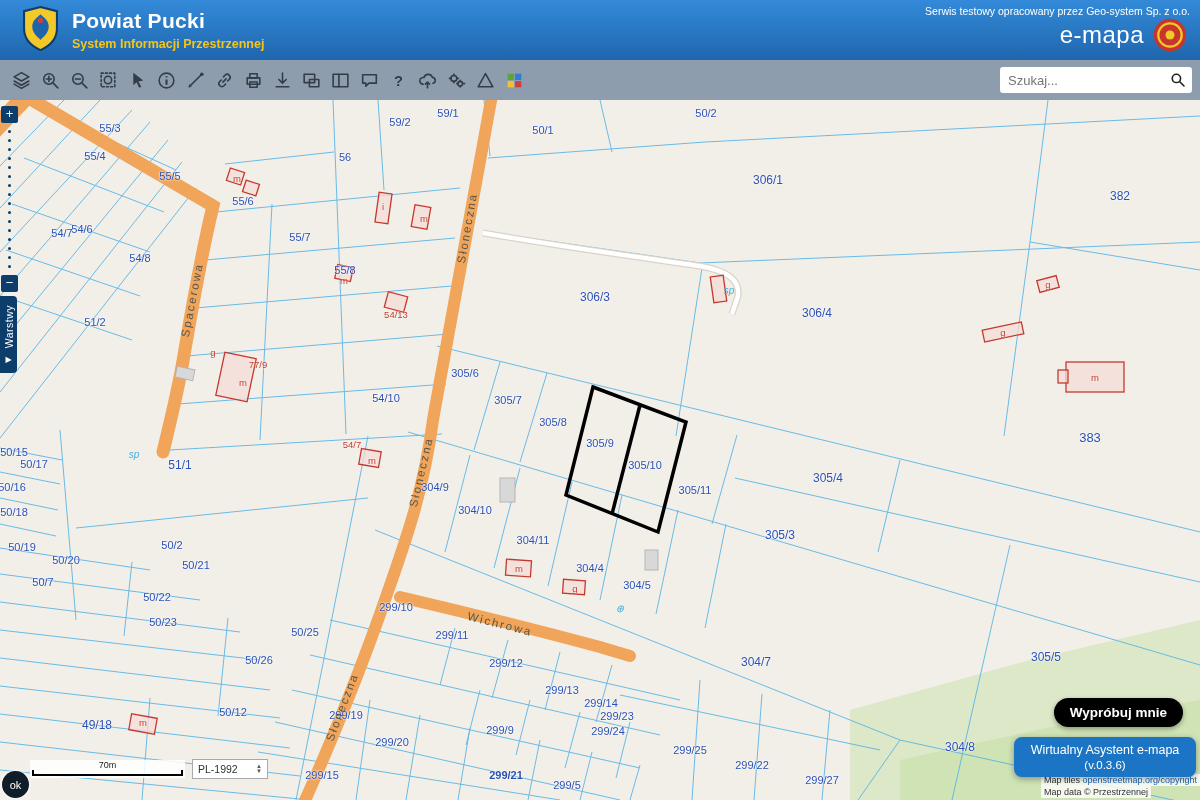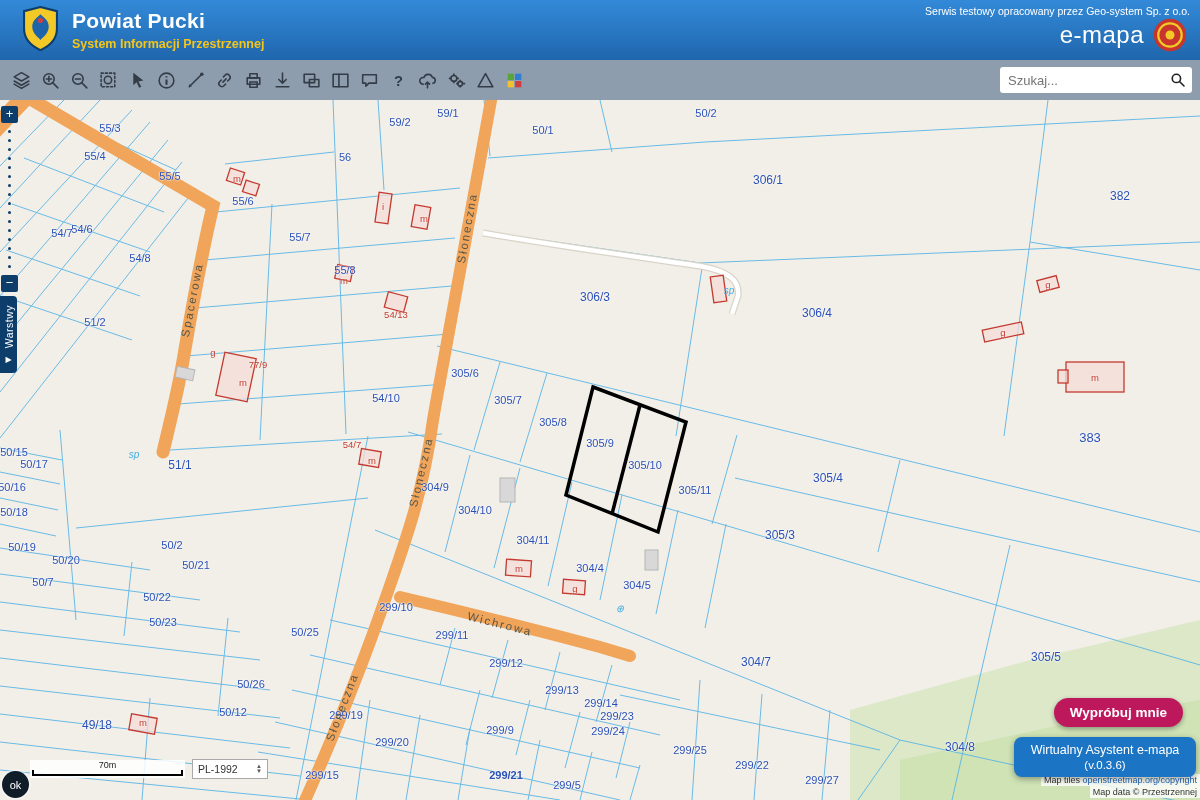--- a/index.html
+++ b/index.html
@@ -54,21 +54,21 @@
     text-align:center;cursor:pointer;border-radius:2px}
   .zdots{display:flex;flex-direction:column;gap:6px;padding:7px 0;cursor:pointer}
   .zdot{width:3px;height:3px;border-radius:50%;background:#0d3d6b}
   .layers-tab{position:absolute;left:0;top:196px;width:17px;background:#0d3d6b;
     border-radius:0 4px 4px 0;color:#fff;display:flex;flex-direction:column;align-items:center;
     padding:9px 0;gap:7px;cursor:pointer;z-index:5}
   .layers-label{writing-mode:vertical-rl;transform:rotate(180deg);font-size:10.5px;letter-spacing:.5px}
   .layers-arrow{font-size:8px}
 
   
-  .try-btn{position:absolute;right:17px;top:598px;background:#be185d;color:#fff;font-size:13.5px;
+  .try-btn{position:absolute;right:17px;top:598px;background:#000000;color:#fff;font-size:13.5px;
     font-weight:bold;padding:7px 16px;border-radius:16px;box-shadow:0 2px 5px rgba(0,0,0,.35);
     cursor:pointer;z-index:6}
   .assist{position:absolute;right:4px;top:637px;width:182px;background:#1c75c4;color:#fff;
     text-align:center;padding:6px 4px;border-radius:8px;box-shadow:0 2px 6px rgba(0,0,0,.35);
     cursor:pointer;z-index:6}
   .assist .l1{font-size:12.5px}
   .assist .l2{font-size:11.5px;margin-top:2px}
 
   
   .scalebar{position:absolute;left:30px;top:660px;width:155px;height:18px;
@@ -78,21 +78,21 @@
   .crs{position:absolute;left:192px;top:659px;width:76px;height:20px;background:#fff;
     border:1px solid #a9a9a9;font-size:10.5px;color:#333;display:flex;align-items:center;
     justify-content:space-between;padding:0 5px;cursor:pointer;z-index:6}
   .crs .arrows{display:flex;flex-direction:column;font-size:6px;line-height:5px;color:#555}
   .coords{position:absolute;left:30px;top:681px;height:17px;background:#000;color:#fff;
     font-size:9.5px;font-weight:bold;display:flex;align-items:center;gap:12px;padding:0 9px;
     white-space:nowrap;z-index:6}
   .ok-btn{position:absolute;left:2px;top:671px;width:27px;height:27px;border-radius:50%;
     background:#101c28;color:#fff;font-size:11px;display:flex;align-items:center;
     justify-content:center;cursor:pointer;box-shadow:0 0 0 2px rgba(255,255,255,.35);z-index:7}
-  .attrib{position:absolute;right:0;top:674px;text-align:right;font-size:9px;color:#333;
+  .attrib{position:absolute;right:0;top:674px;font-size:9px;color:#333;
     line-height:12px;z-index:5}
   .attrib .bg{background:rgba(255,255,255,.78);padding:0 3px;display:inline-block}
   .alink{color:#2366b8;text-decoration:none;cursor:pointer}
 </style>
 </head>
 <body>
 
 <div class="app">
 
   <div class="header">
@@ -362,21 +362,21 @@
         <div class="plabel" style="left: 66px; top: 460px;">50/20</div>
         <div class="plabel" style="left: 196px; top: 465px;">50/21</div>
         <div class="plabel" style="left: 590px; top: 468px;">304/4</div>
         <div class="plabel" style="left: 43px; top: 482px;">50/7</div>
         <div class="plabel" style="left: 637px; top: 485px;">304/5</div>
         <div class="plabel" style="left: 157px; top: 497px;">50/22</div>
         <div class="plabel" style="left: 396px; top: 507px;">299/10</div>
         <div class="plabel" style="left: 163px; top: 522px;">50/23</div>
         <div class="plabel" style="left: 257px; top: 532px; margin-left: 48px;">50/25</div>
         <div class="plabel" style="left: 452px; top: 535px;">299/11</div>
-        <div class="plabel" style="left: 251px; top: 560px; margin-top: 24px;">50/26</div>
+        <div class="plabel" style="left: 259px; top: 560px;">50/26</div>
         <div class="plabel" style="left: 506px; top: 563px;">299/12</div>
         <div class="plabel" style="left: 756px; top: 562px; font-size: 12px;">304/7</div>
         <div class="plabel" style="left: 1046px; top: 557px; font-size: 12px;">305/5</div>
         <div class="plabel" style="left: 562px; top: 590px;">299/13</div>
         <div class="plabel" style="left: 601px; top: 603px;">299/14</div>
         <div class="plabel" style="left: 233px; top: 612px;">50/12</div>
         <div class="plabel" style="left: 346px; top: 615px;">299/19</div>
         <div class="plabel" style="left: 617px; top: 616px;">299/23</div>
         <div class="plabel" style="left: 97px; top: 625px; font-size: 12px;">49/18</div>
         <div class="plabel" style="left: 500px; top: 630px;">299/9</div>

